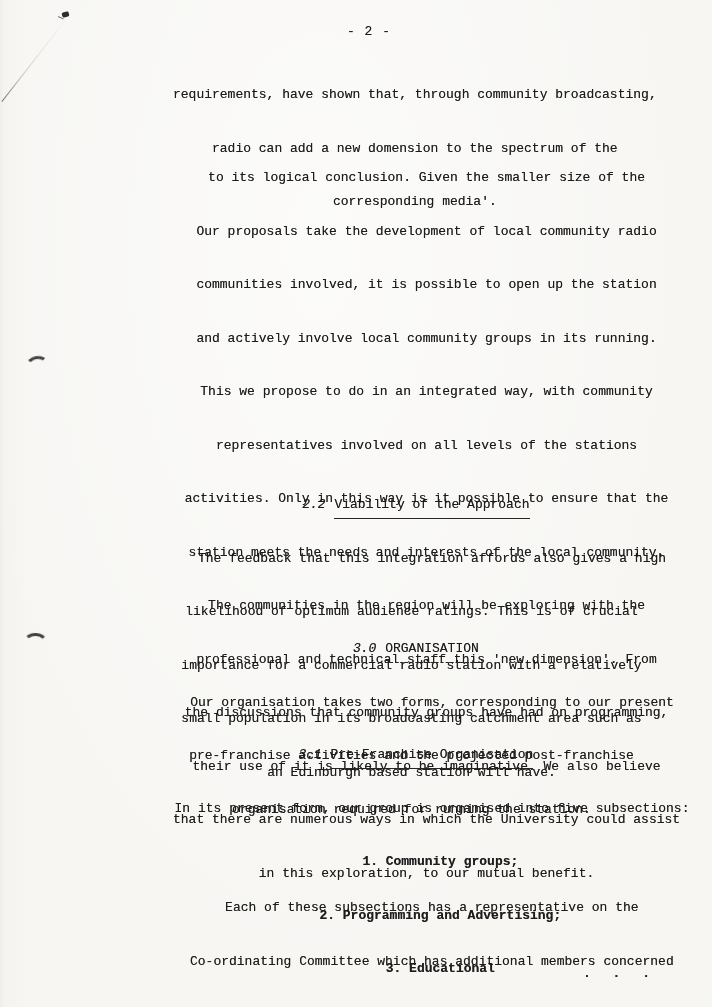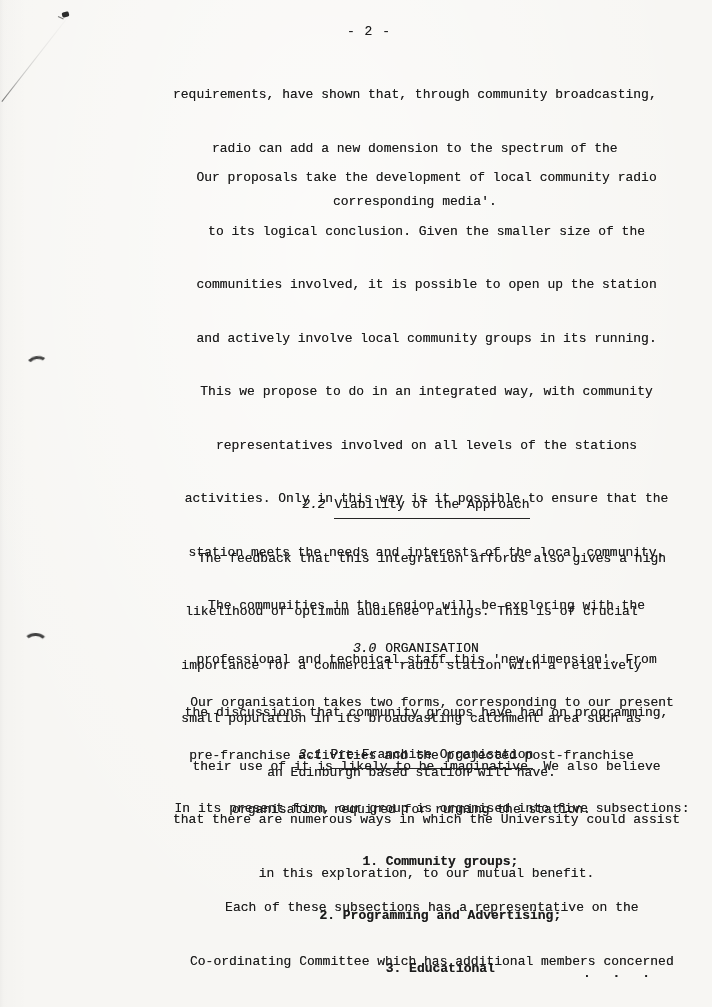--- a/index.html
+++ b/index.html
@@ -95,22 +95,22 @@
 
   <div class="page-number">- 2 -</div>
 
   <div class="block body-col" style="top:53px">
     <div class="ln">requirements, have shown that, through community broadcasting,</div>
     <div class="ln">radio can add a new domension to the spectrum of the</div>
     <div class="ln">corresponding media'.</div>
   </div>
 
   <div class="block body-col" style="top:136px">
+    <div class="ln">to its logical conclusion. Given the smaller size of the</div>
     <div class="ln">Our proposals take the development of local community radio</div>
-    <div class="ln">to its logical conclusion. Given the smaller size of the</div>
     <div class="ln">communities involved, it is possible to open up the station</div>
     <div class="ln">and actively involve local community groups in its running.</div>
     <div class="ln">This we propose to do in an integrated way, with community</div>
     <div class="ln">representatives involved on all levels of the stations</div>
     <div class="ln">activities. Only in this way is it possible to ensure that the</div>
     <div class="ln">station meets the needs and interests of the local community.</div>
     <div class="ln">The communities in the region will be exploring with the</div>
     <div class="ln">professional and technical staff this 'new dimension'. From</div>
     <div class="ln">the discussions that community groups have had on programming,</div>
     <div class="ln">their use of it is likely to be imaginative. We also believe</div>

